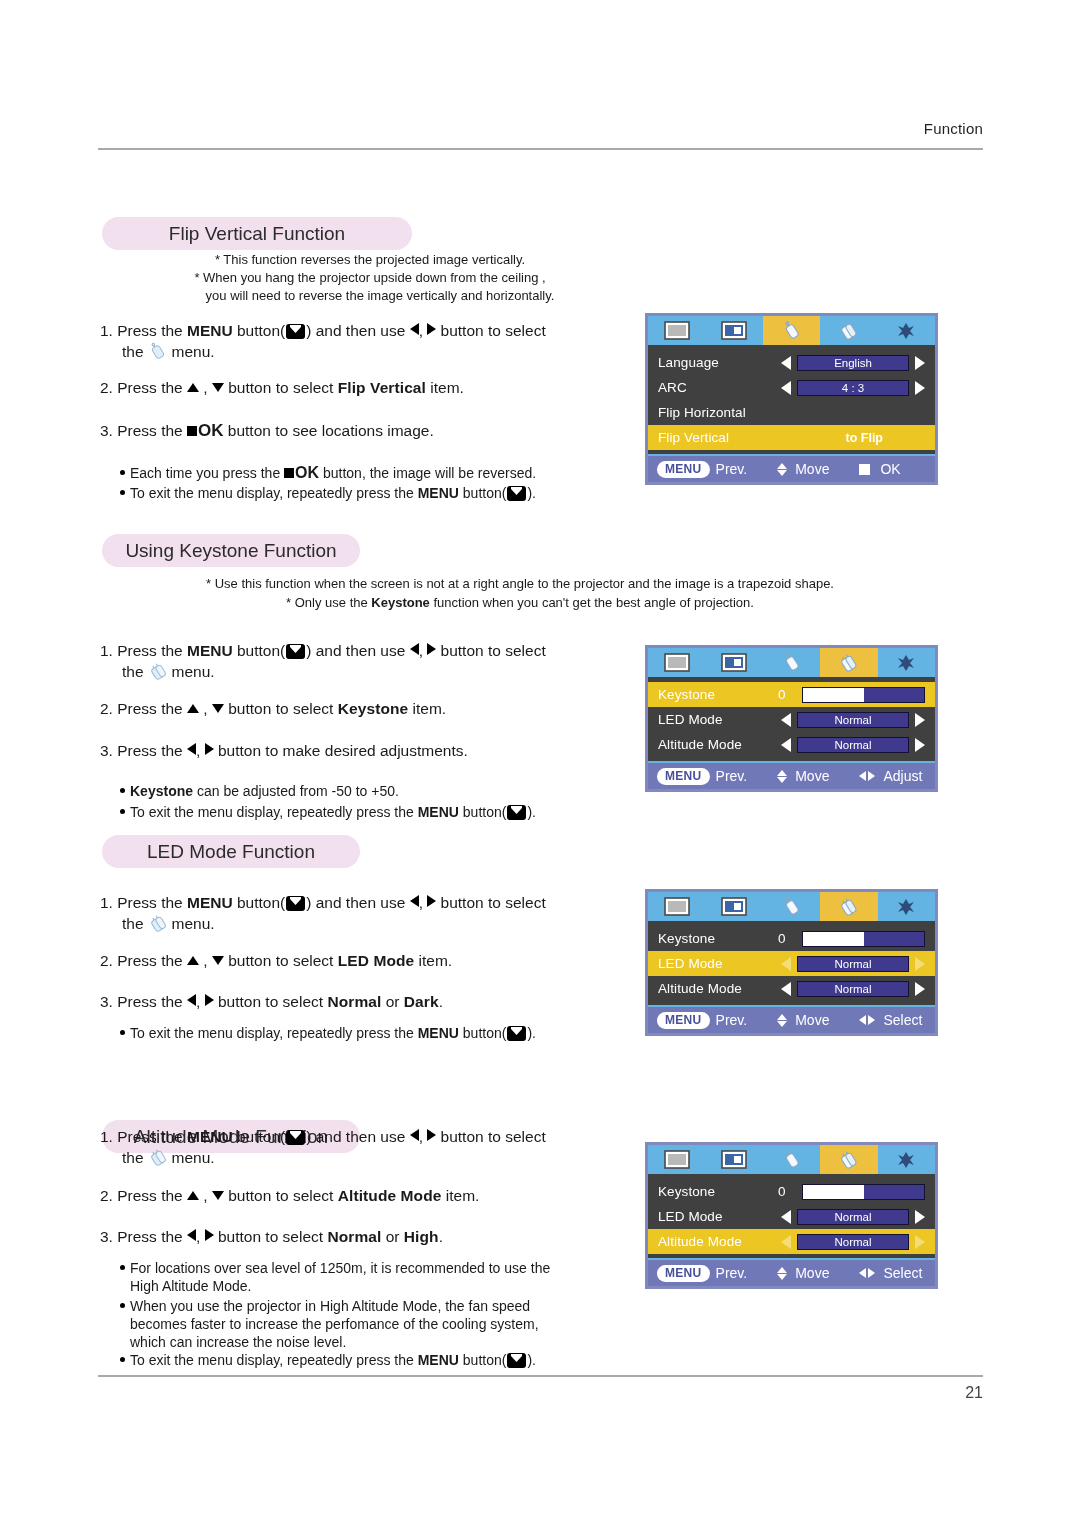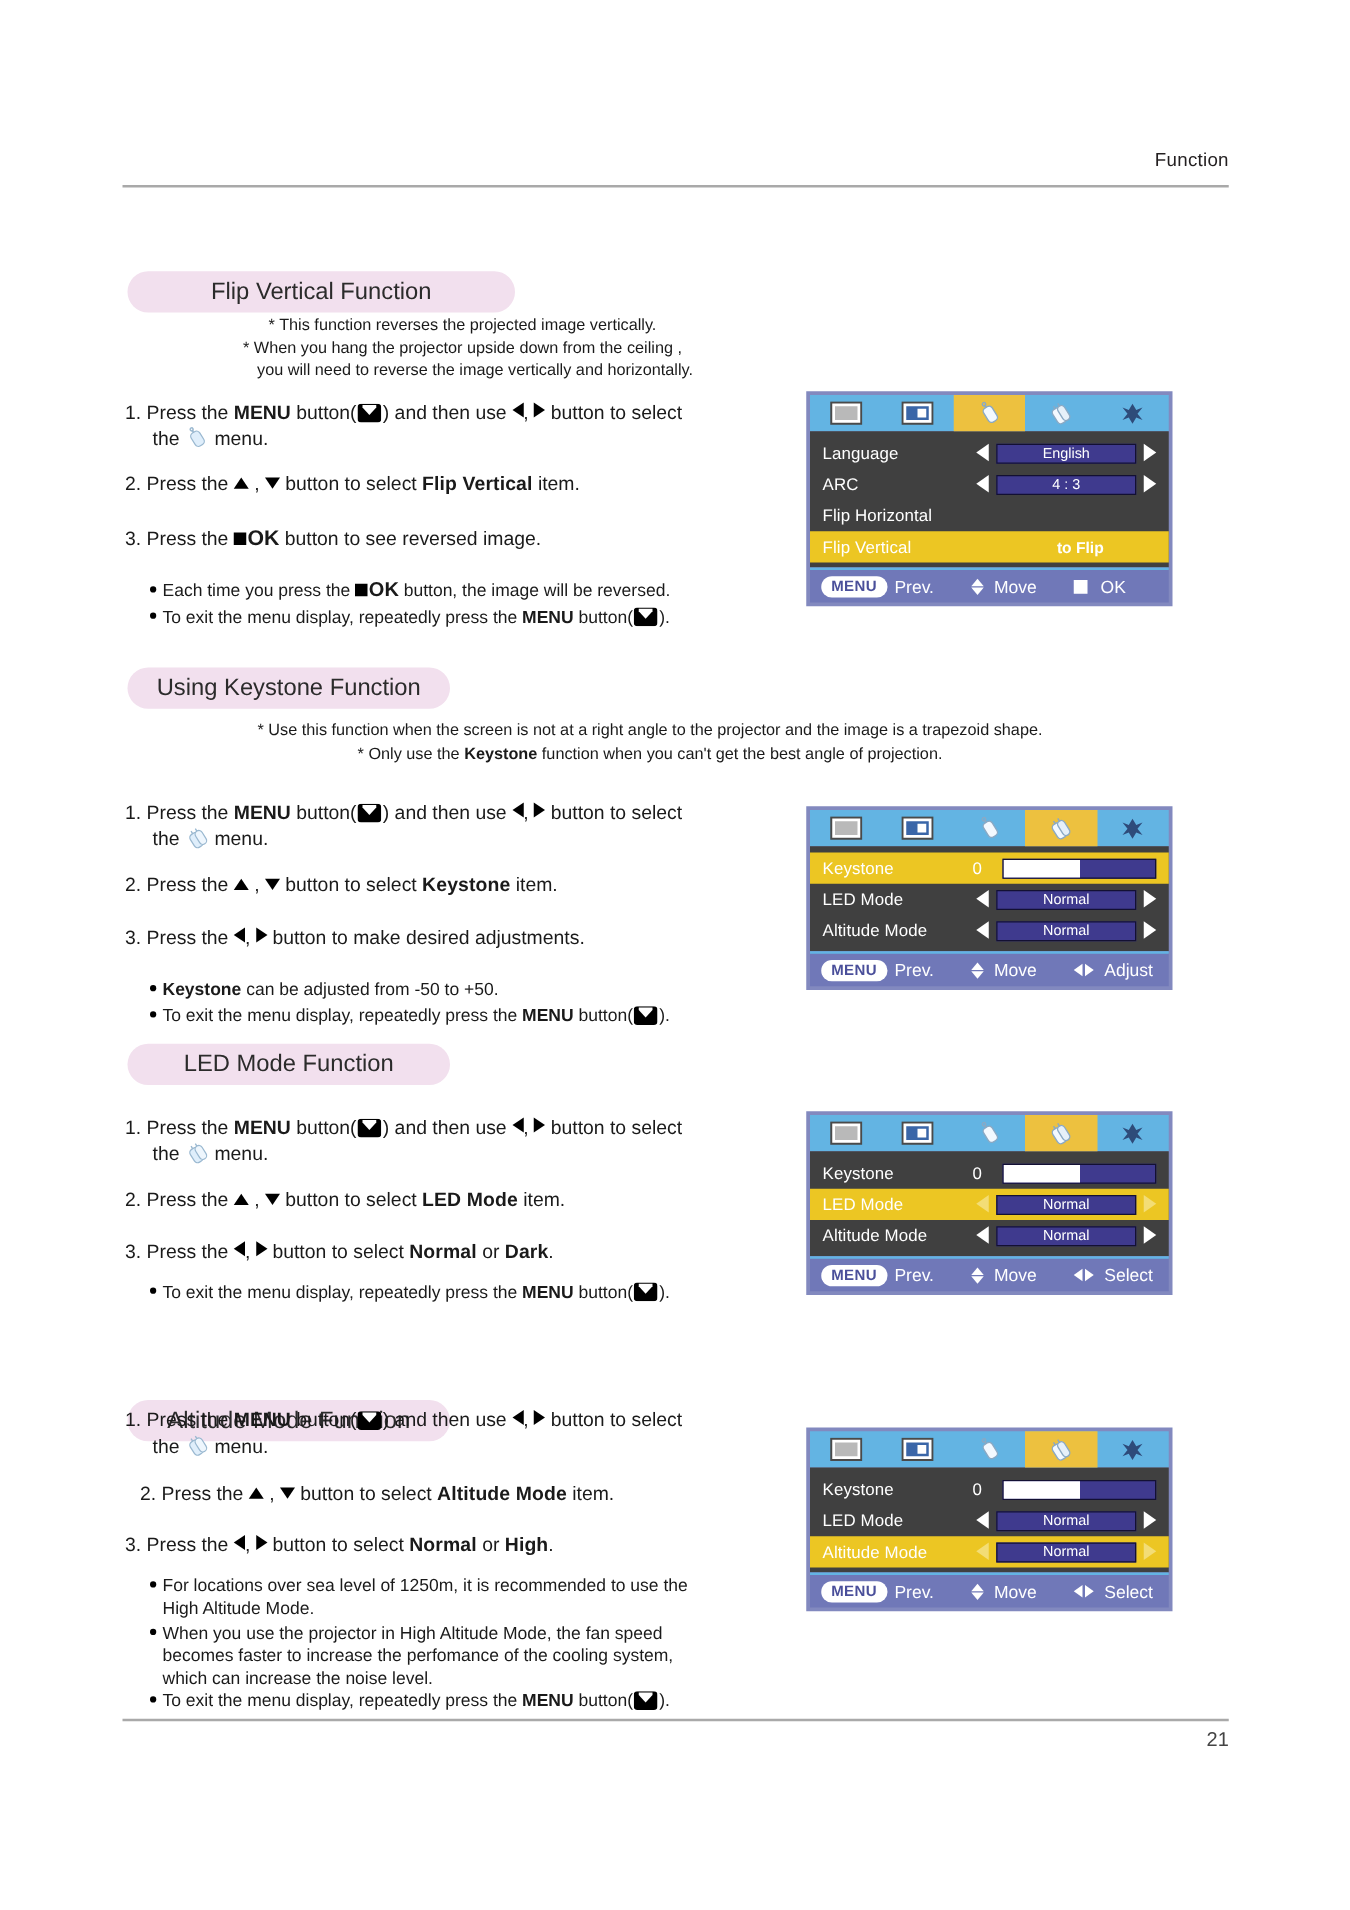--- a/index.html
+++ b/index.html
@@ -175,21 +175,21 @@
     width: 120px;
     letter-spacing: .1px;
   }
   .osd-value-num {
     color: #ffffff;
     font-size: 13.5px;
     width: 34px;
   }
   .osd-ctrl {
     display: flex;
-    align-items: flex-start;
+    align-items: center;
     gap: 6px;
     margin-left: auto;
   }
   .arw {
     width: 0; height: 0;
   }
   .arw-l { border-top: 7px solid transparent; border-bottom: 7px solid transparent; border-right: 10px solid #ffffff; }
   .arw-r { border-top: 7px solid transparent; border-bottom: 7px solid transparent; border-left: 10px solid #ffffff; }
   .osd-row.hl .arw-l { border-right-color: #f3dd76; }
   .osd-row.hl .arw-r { border-left-color: #f3dd76; }
@@ -306,21 +306,21 @@
             <circle cx="11" cy="1.2" r="1.2" fill="none" stroke="#9ab8d0" stroke-width="1.1"></circle>
           </g>
         </svg></span><span>menu.</span>
   </div>
 
   <div class="step" style="left:100px; top:377px; width:560px;">
     <span>2. Press the </span><span class="tri tri-u"></span><span> , </span><span class="tri tri-d"></span><span> button to select </span><span class="hv">Flip Vertical</span><span> item.</span>
   </div>
 
   <div class="step" style="left:100px; top:420px; width:560px;">
-    <span>3. Press the </span><span class="ico-sq"></span><b style="font-size:17px">OK</b><span> button to see reversed image.</span>
+    <span>3. Press the </span><span class="ico-sq"></span><b style="font-size:17px">OK</b><span> button to see locations image.</span>
   </div>
 
   <div class="bullet-line" style="left:120px; top:462px; width:520px;">
     <span class="bdot"></span><span>Each time you press the </span><span class="ico-sq"></span><b style="font-size:16px">OK</b><span> button, the image will be reversed.</span>
   </div>
   <div class="bullet-line" style="left:120px; top:483px; width:520px;">
     <span class="bdot"></span><span>To exit the menu display, repeatedly press the </span><b>MENU</b><span> button(</span><span class="ico-menu"><svg width="19" height="15" viewBox="0 0 19 15">
           <rect x="0" y="0" width="19" height="15" rx="3" fill="#000"></rect>
           <path d="M4 3 L9.5 9 L15 3 L15 1 L4 1 Z" fill="#fff"></path>
         </svg></span><span>).</span>
@@ -658,21 +658,21 @@
   <div class="step" style="left:122px; top:1147px;">
     <span>the</span><span class="ico-tag"><svg width="24" height="20" viewBox="0 0 24 20">
           <g transform="rotate(-32 12 10)">
             <rect x="6" y="4" width="8" height="12" rx="3" fill="#dfeefb" stroke="#9ab8d0" stroke-width="1"></rect>
             <rect x="11" y="4" width="6" height="12" rx="3" fill="#eef6fd" stroke="#9ab8d0" stroke-width="1"></rect>
             <path d="M10 4 L10 1.6 M14 4 L14 1.6" stroke="#9ab8d0" stroke-width="1.1" fill="none"></path>
           </g>
         </svg></span><span>menu.</span>
   </div>
 
-  <div class="step" style="left:100px; top:1185px; width:560px;margin-left:12px;">
+  <div class="step" style="left:100px; top:1185px; width:560px;">
     <span>2. Press the </span><span class="tri tri-u"></span><span> , </span><span class="tri tri-d"></span><span> button to select </span><span class="hv">Altitude Mode</span><span> item.</span>
   </div>
 
   <div class="step" style="left:100px; top:1226px; width:560px;">
     <span>3. Press the </span><span class="tri tri-l"></span><span>, </span><span class="tri tri-r"></span><span> button to select </span><span class="hv">Normal</span><span> or </span><span class="hv">High</span><span>.</span>
   </div>
 
   <div class="bullet-line" style="left:120px; top:1258px; width:520px;">
     <span class="bdot"></span><span>For locations over sea level of 1250m, it is recommended to use the</span>
   </div>

